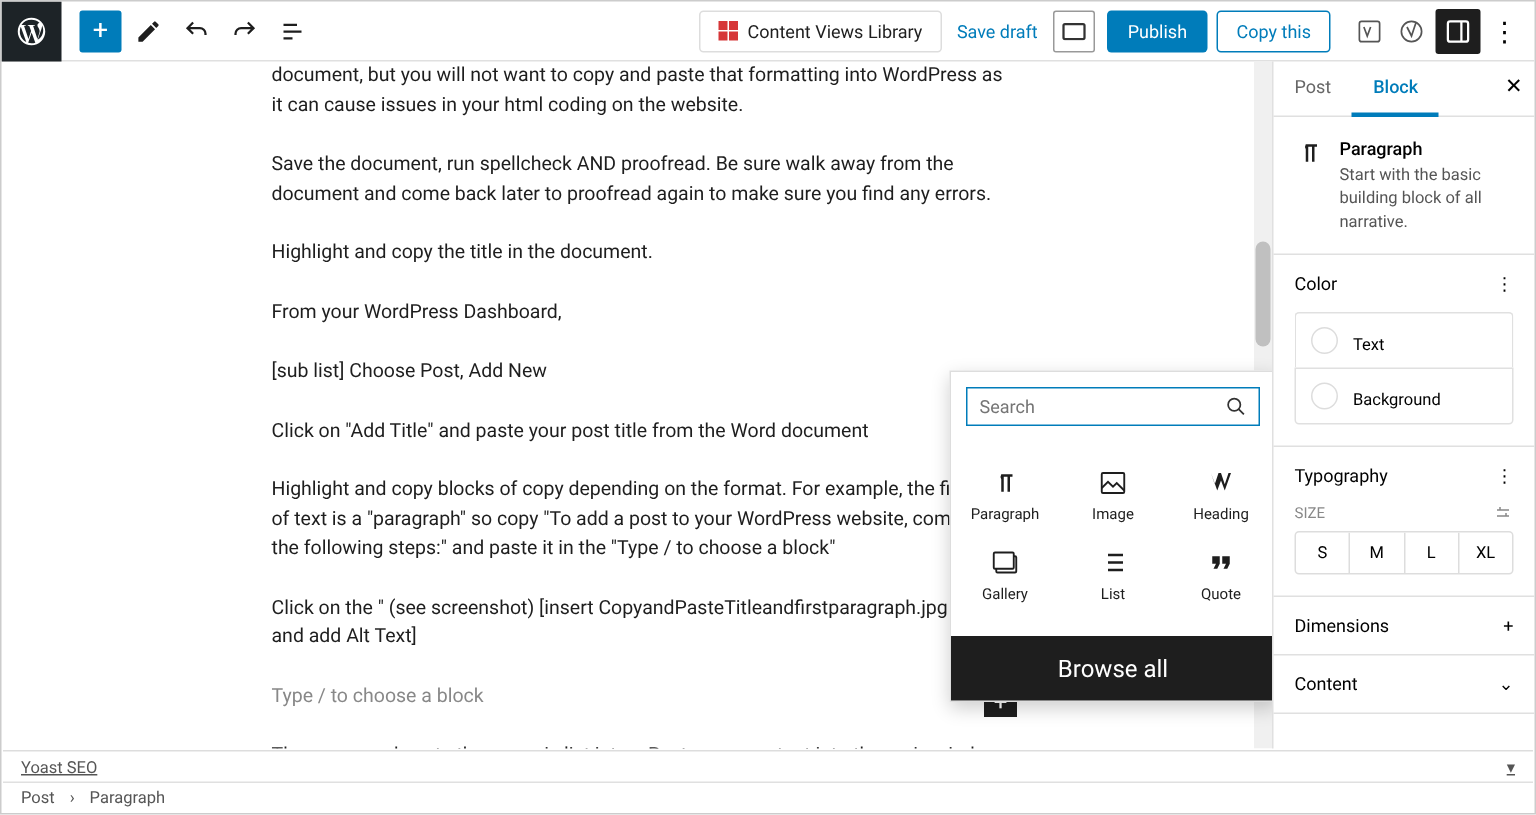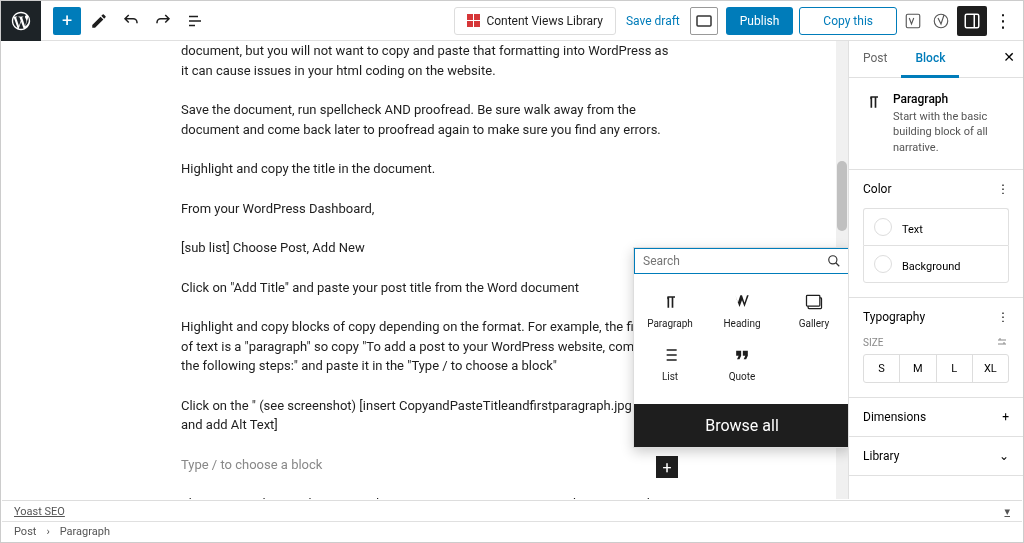--- a/index.html
+++ b/index.html
@@ -11,38 +11,38 @@
   .add-btn { width: 28px; height: 28px; background: #007cba; color: #fff; display: flex; align-items: center; justify-content: center; margin-left: 12px; font-size: 18px; border-radius: 2px; cursor: pointer; }
   .tool-icon { width: 28px; height: 28px; display: flex; align-items: center; justify-content: center; margin-left: 4px; cursor: pointer; color: #1e1e1e; }
   .tool-icon svg { width: 18px; height: 18px; }
   .topbar-spacer { flex: 1; }
   .cvl { display: flex; align-items: center; gap: 6px; color: #1e1e1e; font-size: 12px; padding: 6px 12px; border: 1px solid #ddd; border-radius: 3px; cursor: pointer; margin-right: 10px; }
   .cvl-ico { display: grid; grid-template-columns: 6px 6px; grid-template-rows: 6px 6px; gap: 1px; }
   .cvl-ico span { background: #d63638; }
   .save-draft { color: #007cba; font-size: 12px; margin-right: 10px; cursor: pointer; }
   .preview-btn { width: 28px; height: 28px; border: 1px solid #999; display: flex; align-items: center; justify-content: center; border-radius: 2px; margin-right: 8px; cursor: pointer; }
   .publish-btn { background: #007cba; color: #ffffff; padding: 7px 14px; font-size: 12px; border-radius: 3px; margin-right: 6px; cursor: pointer; }
-  .copy-btn { border: 1px solid #007cba; color: #007cba; padding: 6px 23px; font-size: 12px; border-radius: 3px; margin-right: 0; cursor: pointer; }
+  .copy-btn { border: 1px solid #007cba; color: #007cba; padding: 6px 12px; font-size: 12px; border-radius: 3px; margin-right: 10px; cursor: pointer; }
   .top-ico { width: 24px; height: 24px; display: flex; align-items: center; justify-content: center; margin-left: 4px; cursor: pointer; }
   .sidebar-toggle { width: 30px; height: 30px; background: #1e1e1e; display: flex; align-items: center; justify-content: center; border-radius: 2px; margin-left: 4px; cursor: pointer; }
   .more-menu { width: 24px; height: 30px; display: flex; align-items: center; justify-content: center; margin-left: 4px; cursor: pointer; font-size: 18px; }
   
   .main { display: flex; height: 458px; }
   .editor { flex: 1; position: relative; overflow: hidden; }
   .editor-content { position: absolute; left: 180px; right: 170px; top: 0; font-size: 13px; color: #1e1e1e; line-height: 1.5; }
   .editor-content p { margin-bottom: 20px; }
   .placeholder { color: #888; margin-top: 14px; }
   
   .add-block-plus { position: absolute; right: 170px; top: 415px; width: 22px; height: 22px; background: #1e1e1e; color: #fff; display: flex; align-items: center; justify-content: center; font-size: 16px; cursor: pointer; }
   
   .scrollbar { position: absolute; right: 0; top: 0; bottom: 0; width: 12px; background: #f0f0f0; }
   .scroll-thumb { position: absolute; right: 1px; top: 120px; width: 10px; height: 70px; background: #c0c0c0; border-radius: 5px; }
   
   .inserter { position: absolute; left: 632px; top: 206px; width: 218px; background: #fff; border: 1px solid #ddd; box-shadow: 0 4px 12px rgba(0,0,0,0.2); z-index: 10; }
-  .inserter-search { border: 1.5px solid #007cba; display: flex; align-items: center; padding: 5px 8px; }
+  .inserter-search { margin: 10px; border: 1.5px solid #007cba; display: flex; align-items: center; padding: 5px 8px; }
   .inserter-search input { border: none; outline: none; font-size: 12px; flex: 1; color: #888; }
   .inserter-grid { display: grid; grid-template-columns: 1fr 1fr 1fr; padding: 10px 0 14px; }
   .ins-item { display: flex; flex-direction: column; align-items: center; gap: 6px; padding: 8px 2px; font-size: 10px; color: #1e1e1e; cursor: pointer; }
   .ins-item svg { width: 20px; height: 20px; }
   .browse-all { background: #1e1e1e; color: #fff; text-align: center; padding: 12px 0; font-size: 16px; cursor: pointer; }
   
   .sidebar { width: 175px; border-left: 1px solid #e0e0e0; display: flex; flex-direction: column; font-size: 12px; }
   .sb-tabs { display: flex; border-bottom: 1px solid #e0e0e0; position: relative; }
   .sb-tab { padding: 10px 14px; cursor: pointer; color: #666; }
   .sb-tab.active { color: #007cba; border-bottom: 3px solid #007cba; font-weight: 500; margin-bottom: -1px; }
@@ -166,20 +166,27 @@
           </svg>
       </div>
       <div class="inserter-grid">
         <div class="ins-item">
             <svg viewBox="0 0 24 24" fill="#1e1e1e">
               <path d="M11 5h7v2h-2v12h-2V7h-3v12H9V9a4 4 0 010-4z"></path>
             </svg>
             <span>Paragraph</span>
           </div>
         <div class="ins-item">
+            <svg viewBox="0 0 24 24" fill="none" stroke="#1e1e1e" stroke-width="1.5">
+              <rect x="3" y="4" width="18" height="16" rx="1"></rect>
+              <path d="M3 16l5-5 4 4 3-3 6 6"></path>
+            </svg>
+            <span>Image</span>
+          </div>
+        <div class="ins-item">
             <svg viewBox="0 0 24 24" fill="#1e1e1e">
               <path d="M4 4l5 14 3-8 3 8 5-14h-2l-3 9-3-9h-2l-3 9-3-9z"></path>
             </svg>
             <span>Heading</span>
           </div>
         <div class="ins-item">
             <svg viewBox="0 0 24 24" fill="none" stroke="#1e1e1e" stroke-width="1.5">
               <rect x="5" y="7" width="16" height="13" rx="1"></rect>
               <rect x="3" y="4" width="16" height="13" rx="1" fill="#fff"></rect>
             </svg>
@@ -252,21 +259,21 @@
       </div>
     </div>
     <div class="sb-panel">
       <div class="sb-panel-hd">
         <span>Dimensions</span>
         <span>+</span>
       </div>
     </div>
     <div class="sb-panel">
       <div class="sb-panel-hd">
-        <span>Library</span>
+        <span>Content</span>
         <span>⌄</span>
       </div>
     </div>
   </div>
 </div>
 
 <div class="yoast">
   <span>Yoast SEO</span>
   <span class="yoast-caret">▾</span>
 </div>

